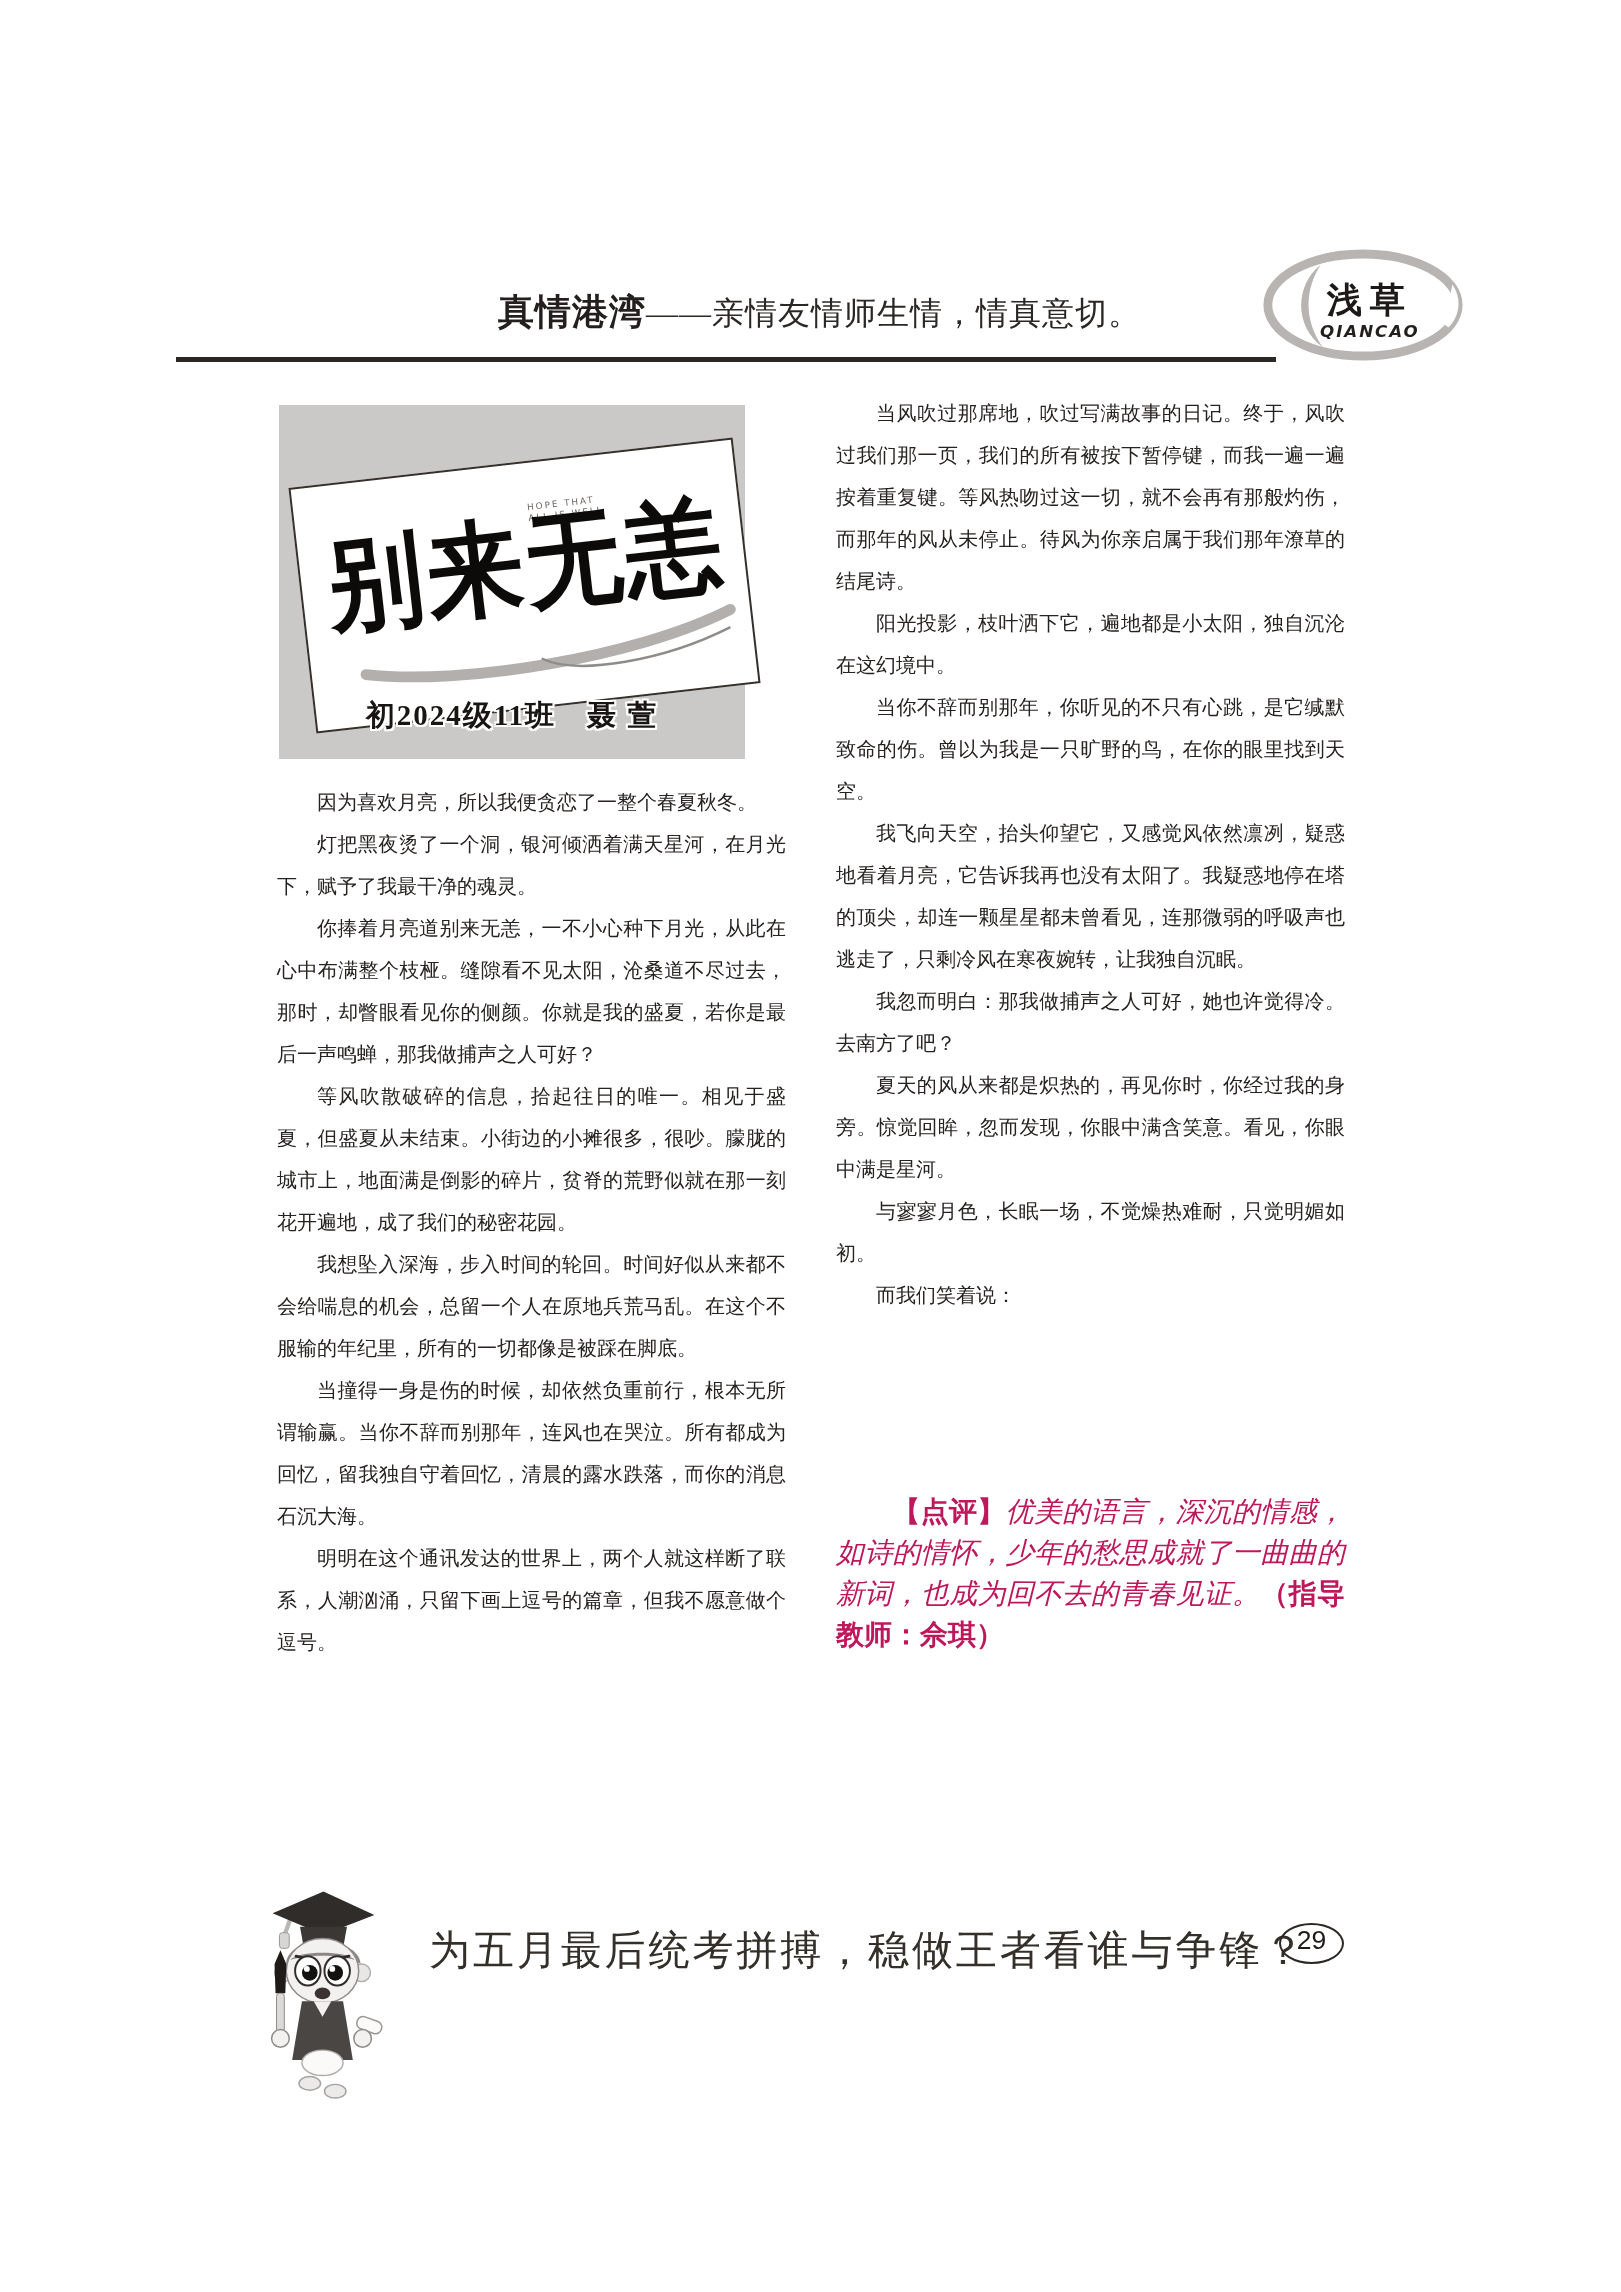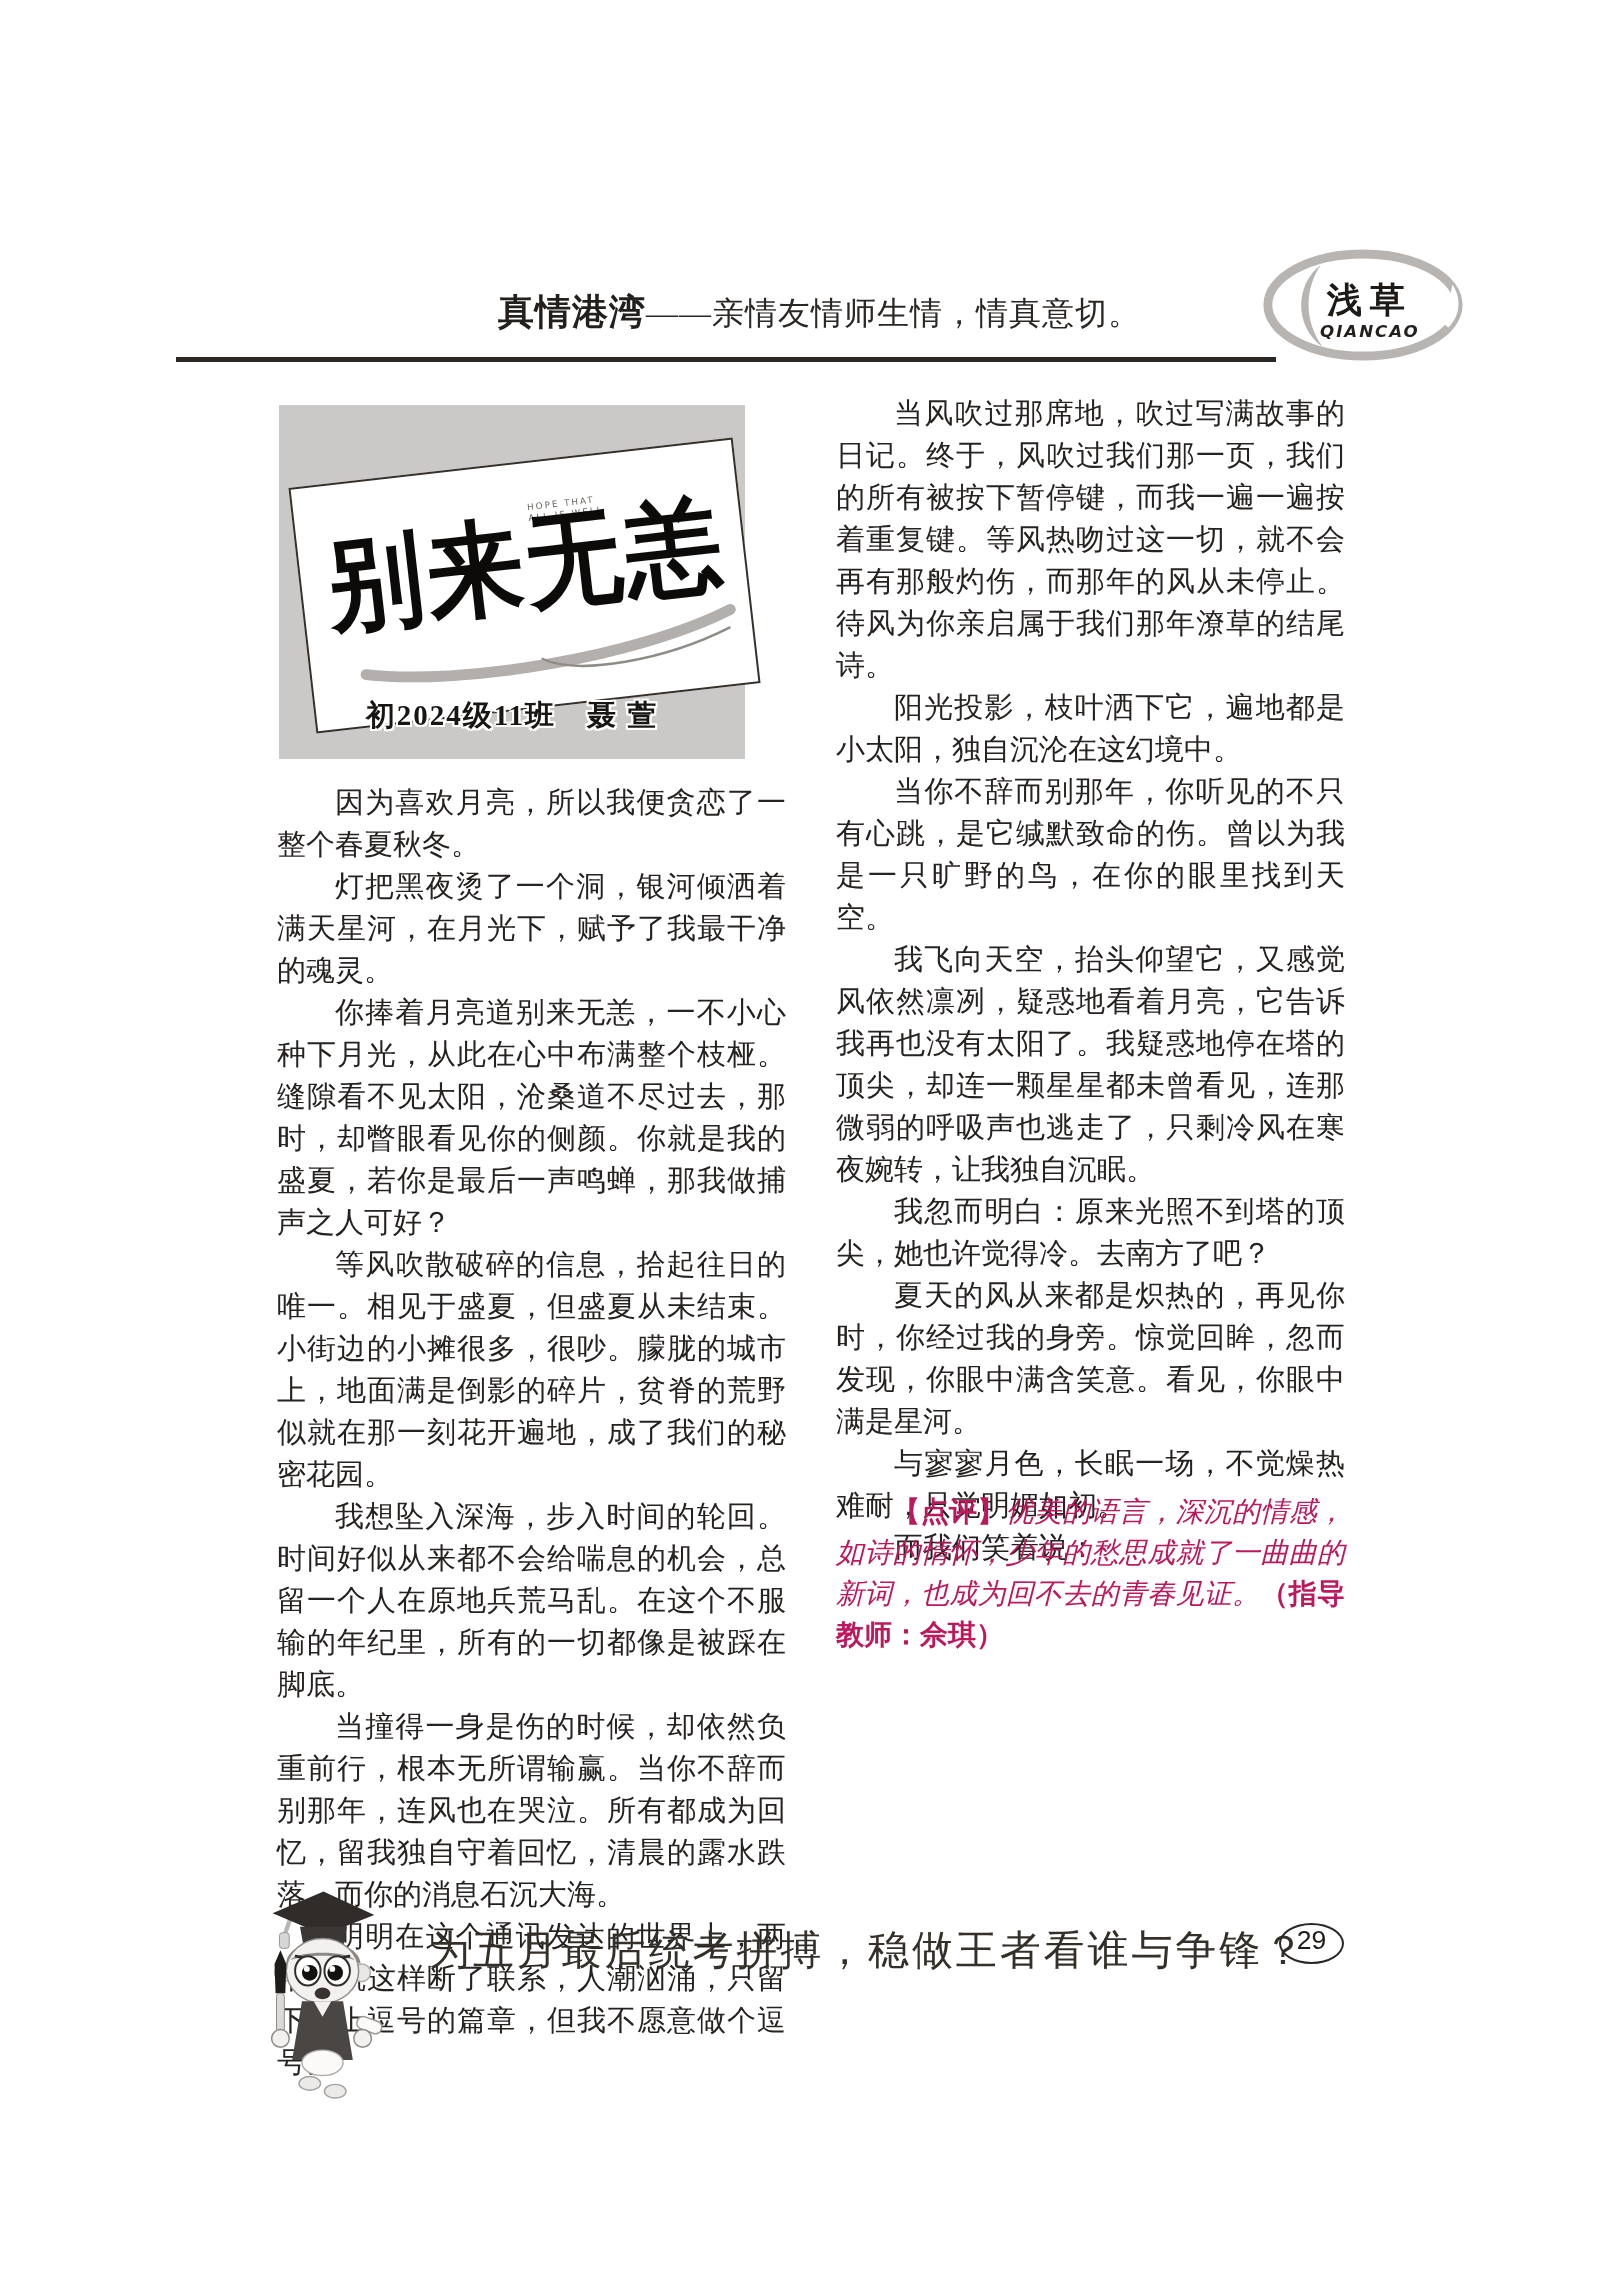--- a/index.html
+++ b/index.html
@@ -22,21 +22,21 @@
           font-size:100px;line-height:1;letter-spacing:3.9px;color:#0d0b0a;white-space:nowrap;
           transform:scale(.96,1.04);}
   .callig-en{position:absolute;left:233px;top:39px;font-family:"DejaVu Sans",sans-serif;
              font-size:8.8px;letter-spacing:2px;color:#6b6763;line-height:10.8px;text-align:left;}
   .swoosh{position:absolute;left:0;top:0;}
   .byline{position:absolute;left:0;bottom:23px;width:100%;text-align:center;
           font-weight:700;font-size:29px;letter-spacing:2px;color:#181512;
           text-shadow:-2px 0 #fff,2px 0 #fff,0 -2px #fff,0 2px #fff,-2px -2px #fff,2px 2px #fff,-2px 2px #fff,2px -2px #fff;}
 
   
-  .col{position:absolute;font-size:29px;line-height:42px;text-align:justify;color:#262220;font-family:Liberation Serif, serif;}
+  .col{position:absolute;font-size:20px;line-height:42px;text-align:justify;color:#262220;font-family:Liberation Serif, serif;}
   .col p{margin:0;text-indent:2em;}
   #left-col{left:277px;top:781px;width:509px;}
   #right-col{left:836px;top:392px;width:509px;}
 
   
   .comment{position:absolute;left:836px;top:1491px;width:509px;font-size:28px;line-height:41px;
            text-align:justify;color:#be185d;font-style:italic;}
   .comment .tag{font-style:normal;font-weight:900;font-family:"Liberation Sans","DejaVu Sans",sans-serif;font-size:28px;}
   .comment .lead{display:inline-block;width:2em;}
 
@@ -89,21 +89,21 @@
     <p>我想坠入深海，步入时间的轮回。时间好似从来都不会给喘息的机会，总留一个人在原地兵荒马乱。在这个不服输的年纪里，所有的一切都像是被踩在脚底。</p>
     <p>当撞得一身是伤的时候，却依然负重前行，根本无所谓输赢。当你不辞而别那年，连风也在哭泣。所有都成为回忆，留我独自守着回忆，清晨的露水跌落，而你的消息石沉大海。</p>
     <p>明明在这个通讯发达的世界上，两个人就这样断了联系，人潮汹涌，只留下画上逗号的篇章，但我不愿意做个逗号。</p>
   </div>
 
   <div class="col" id="right-col">
     <p>当风吹过那席地，吹过写满故事的日记。终于，风吹过我们那一页，我们的所有被按下暂停键，而我一遍一遍按着重复键。等风热吻过这一切，就不会再有那般灼伤，而那年的风从未停止。待风为你亲启属于我们那年潦草的结尾诗。</p>
     <p>阳光投影，枝叶洒下它，遍地都是小太阳，独自沉沦在这幻境中。</p>
     <p>当你不辞而别那年，你听见的不只有心跳，是它缄默致命的伤。曾以为我是一只旷野的鸟，在你的眼里找到天空。</p>
     <p>我飞向天空，抬头仰望它，又感觉风依然凛冽，疑惑地看着月亮，它告诉我再也没有太阳了。我疑惑地停在塔的顶尖，却连一颗星星都未曾看见，连那微弱的呼吸声也逃走了，只剩冷风在寒夜婉转，让我独自沉眠。</p>
-    <p>我忽而明白：原来光照不到塔的顶尖，她也许觉得冷。去南方了吧？</p>
+    <p>我忽而明白：那我做捕声之人可好，她也许觉得冷。去南方了吧？</p>
     <p>夏天的风从来都是炽热的，再见你时，你经过我的身旁。惊觉回眸，忽而发现，你眼中满含笑意。看见，你眼中满是星河。</p>
     <p>与寥寥月色，长眠一场，不觉燥热难耐，只觉明媚如初。</p>
     <p>而我们笑着说：</p>
   </div>
 
   <div class="comment">
     <span class="lead"></span><span class="tag">【点评】</span><span>优美的语言，深沉的情感，如诗的情怀，少年的愁思成就了一曲曲的新词，也成为回不去的青春见证。</span><span class="tag">（指导教师：佘琪）</span>
   </div>
 
   <svg class="mascot" viewBox="0 0 142 232">

